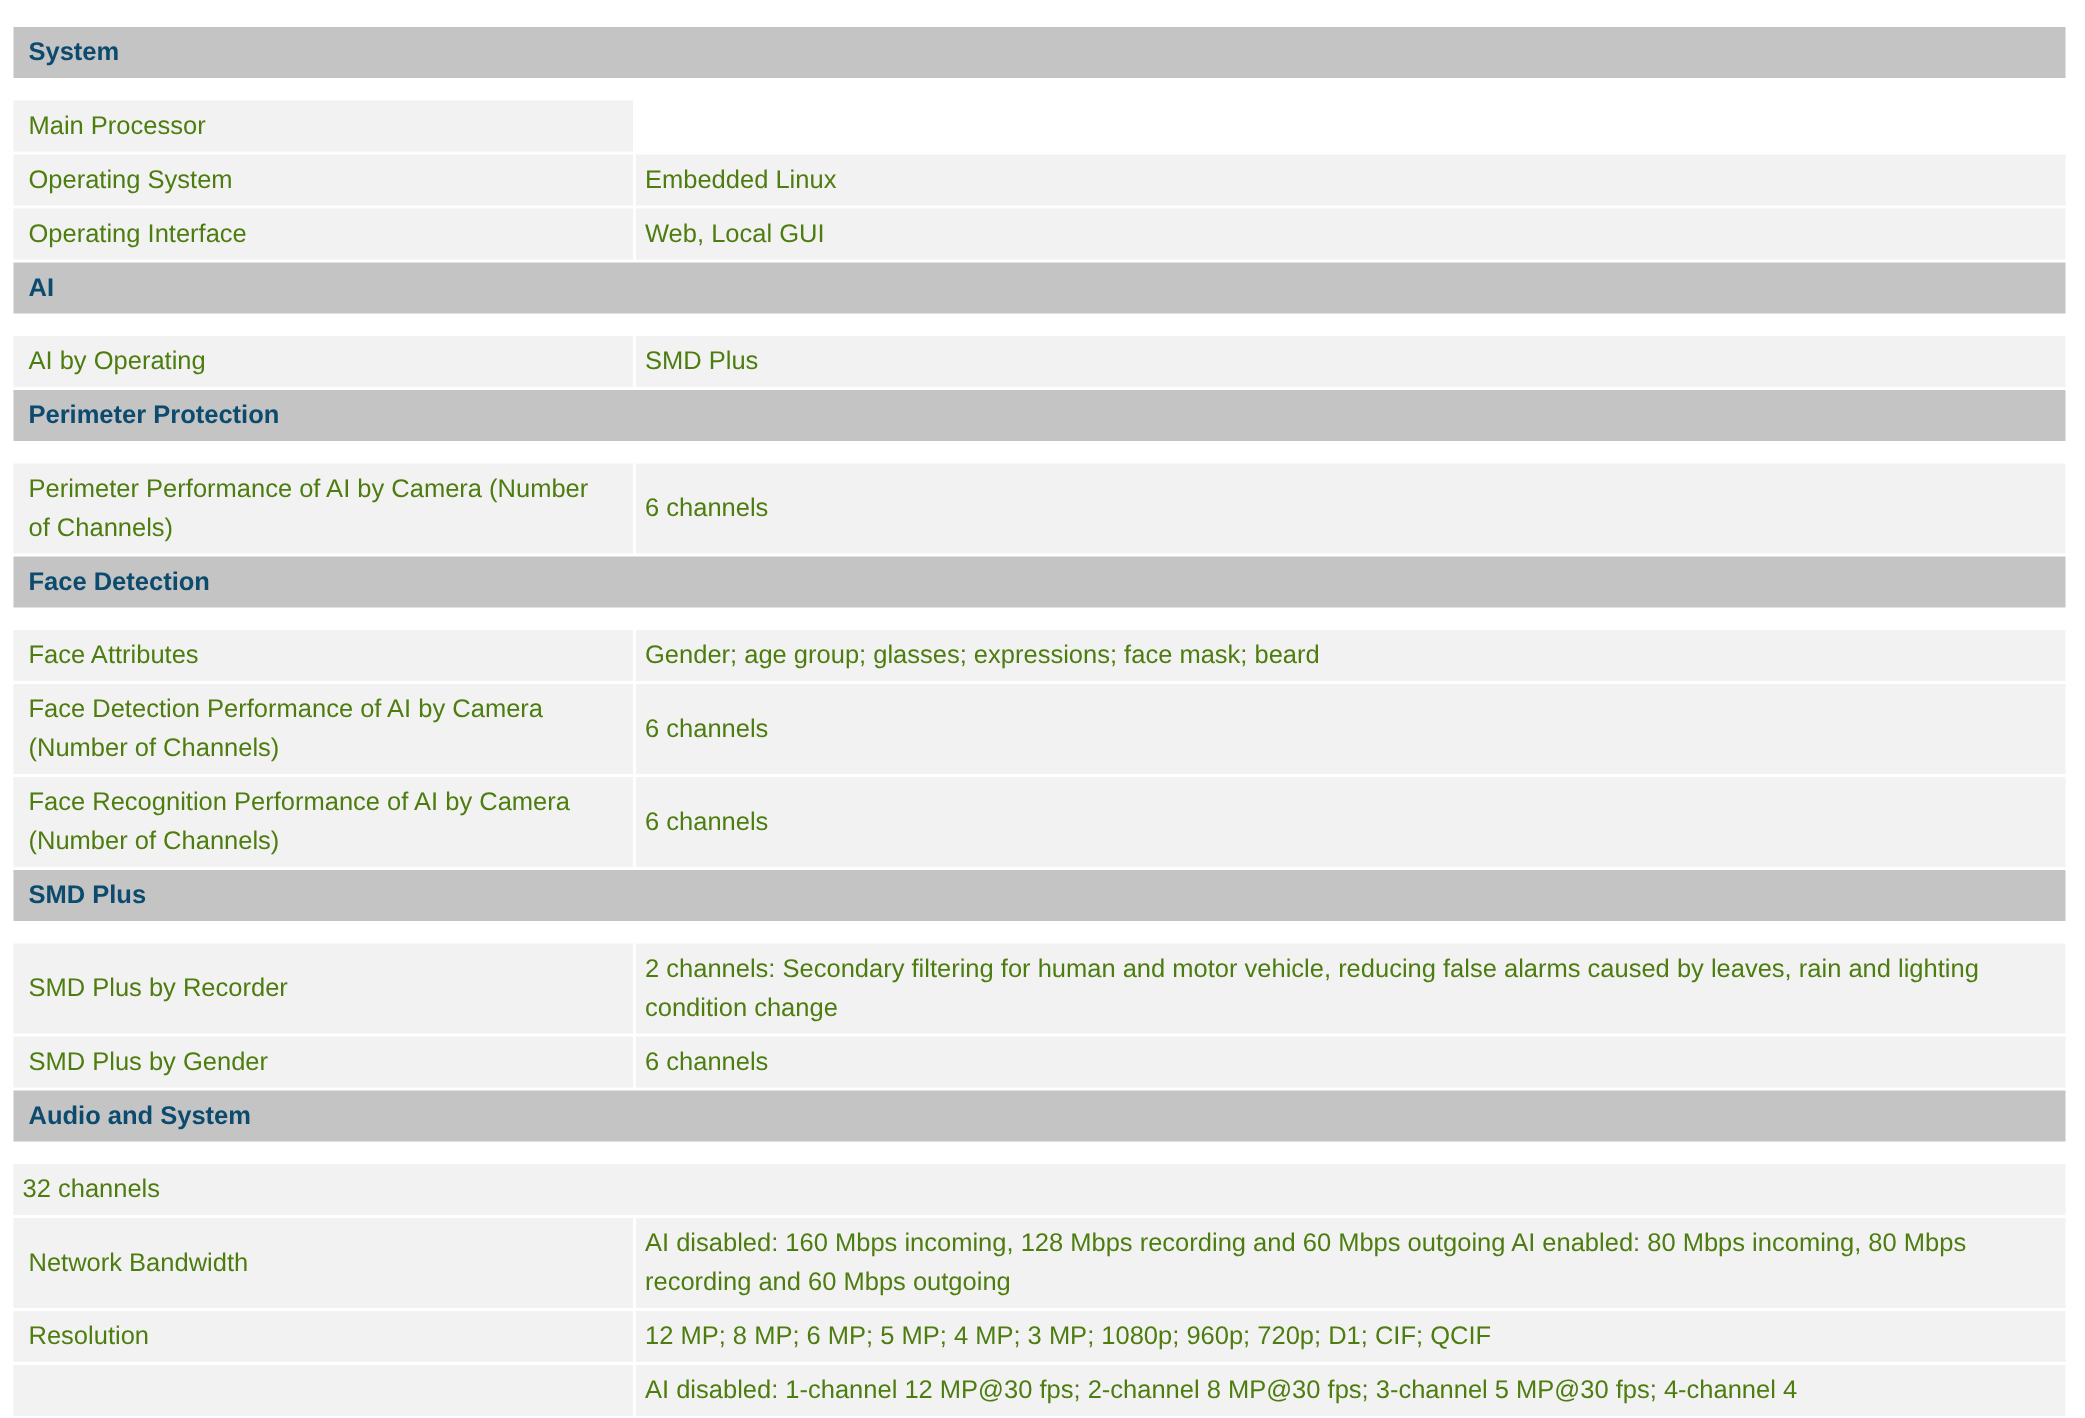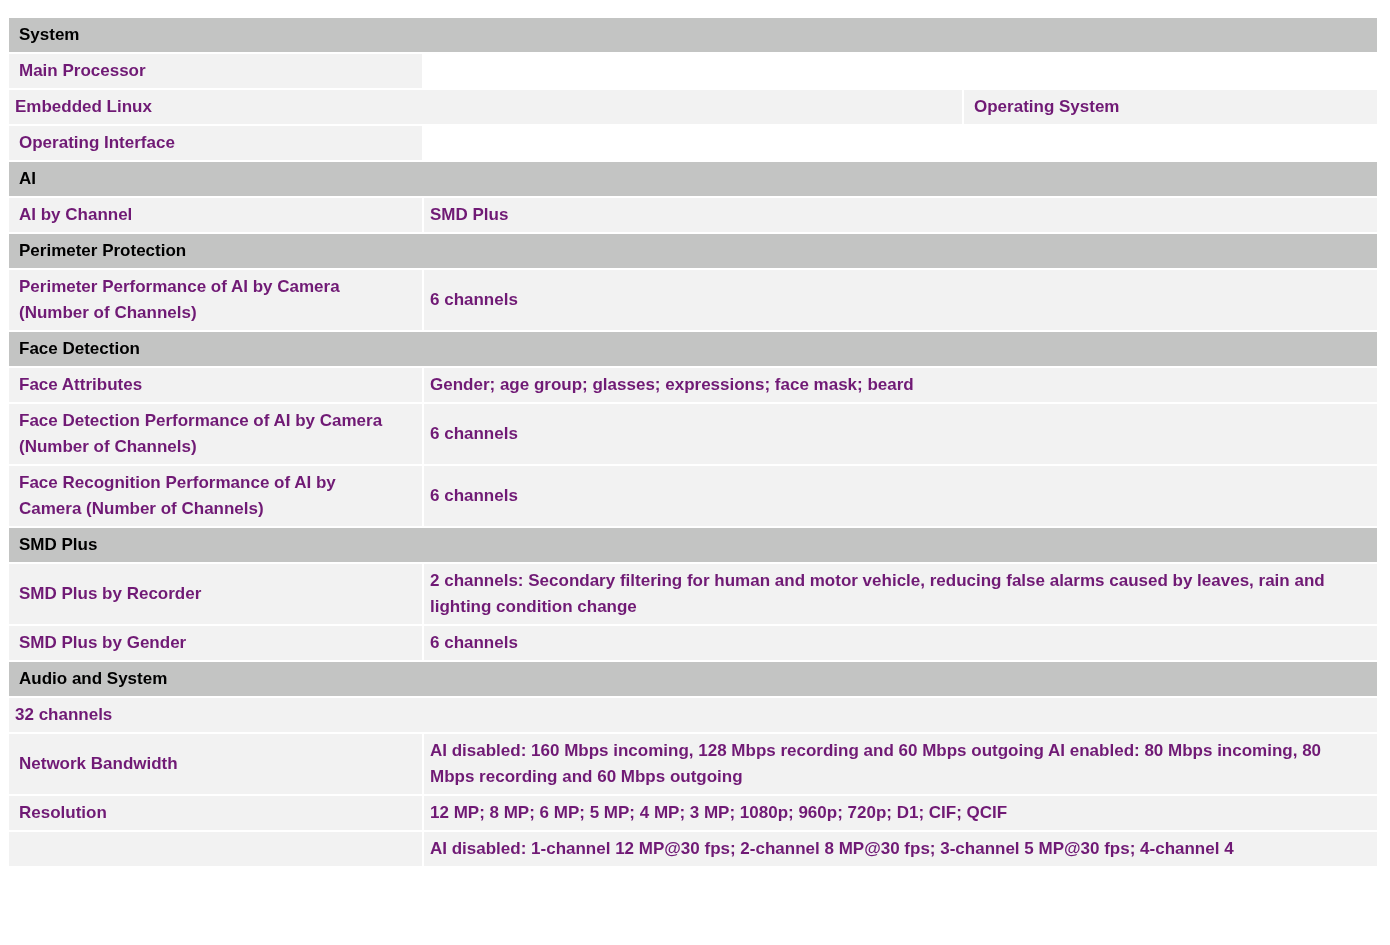--- a/index.html
+++ b/index.html
@@ -12,44 +12,43 @@
     font-family: "Liberation Sans", sans-serif;
   }
   .spec-table {
     position: absolute;
     left: 9px;
     top: 18px;
     width: 1368px;
   }
   .section-header {
     background: #c3c4c3;
-    color: #000000;
+    color: #0c4a6e;
     font-size: 17px;
     font-weight: 600;
     line-height: 26px;
     padding: 4px 10px;
-    margin-bottom: 2px;
+    margin-bottom: 15px;
   }
   .row {
     display: flex;
     align-items: stretch;
     gap: 2px;
     margin-bottom: 2px;
   }
   .cell {
     background: #f2f2f2;
-    color: #701a75;
+    color: #4d7c0f;
     font-size: 17px;
     line-height: 26px;
     padding: 4px 0;
     display: flex;
     align-items: center;
     box-sizing: border-box;
     min-height: 34px;
-    font-weight: bold;
   }
   .cell.label {
     flex: 0 0 413px;
     width: 413px;
     padding-left: 10px;
     padding-right: 22px;
   }
   .cell.value {
     flex: 1 1 auto;
     padding-left: 6px;
@@ -59,30 +58,31 @@
 </head>
 <body>
 
 <div class="spec-table">
 
   <div class="section-header">System</div>
   <div class="row">
     <div class="cell label">Main Processor</div>
   </div>
   <div class="row">
+    <div class="cell label">Operating System</div>
     <div class="cell value">Embedded Linux</div>
-    <div class="cell label">Operating System</div>
   </div>
   <div class="row">
     <div class="cell label">Operating Interface</div>
+    <div class="cell value">Web, Local GUI</div>
   </div>
 
   <div class="section-header">AI</div>
   <div class="row">
-    <div class="cell label">AI by Channel</div>
+    <div class="cell label">AI by Operating</div>
     <div class="cell value">SMD Plus</div>
   </div>
 
   <div class="section-header">Perimeter Protection</div>
   <div class="row">
     <div class="cell label">Perimeter Performance of AI by Camera (Number of Channels)</div>
     <div class="cell value">6 channels</div>
   </div>
 
   <div class="section-header">Face Detection</div>

